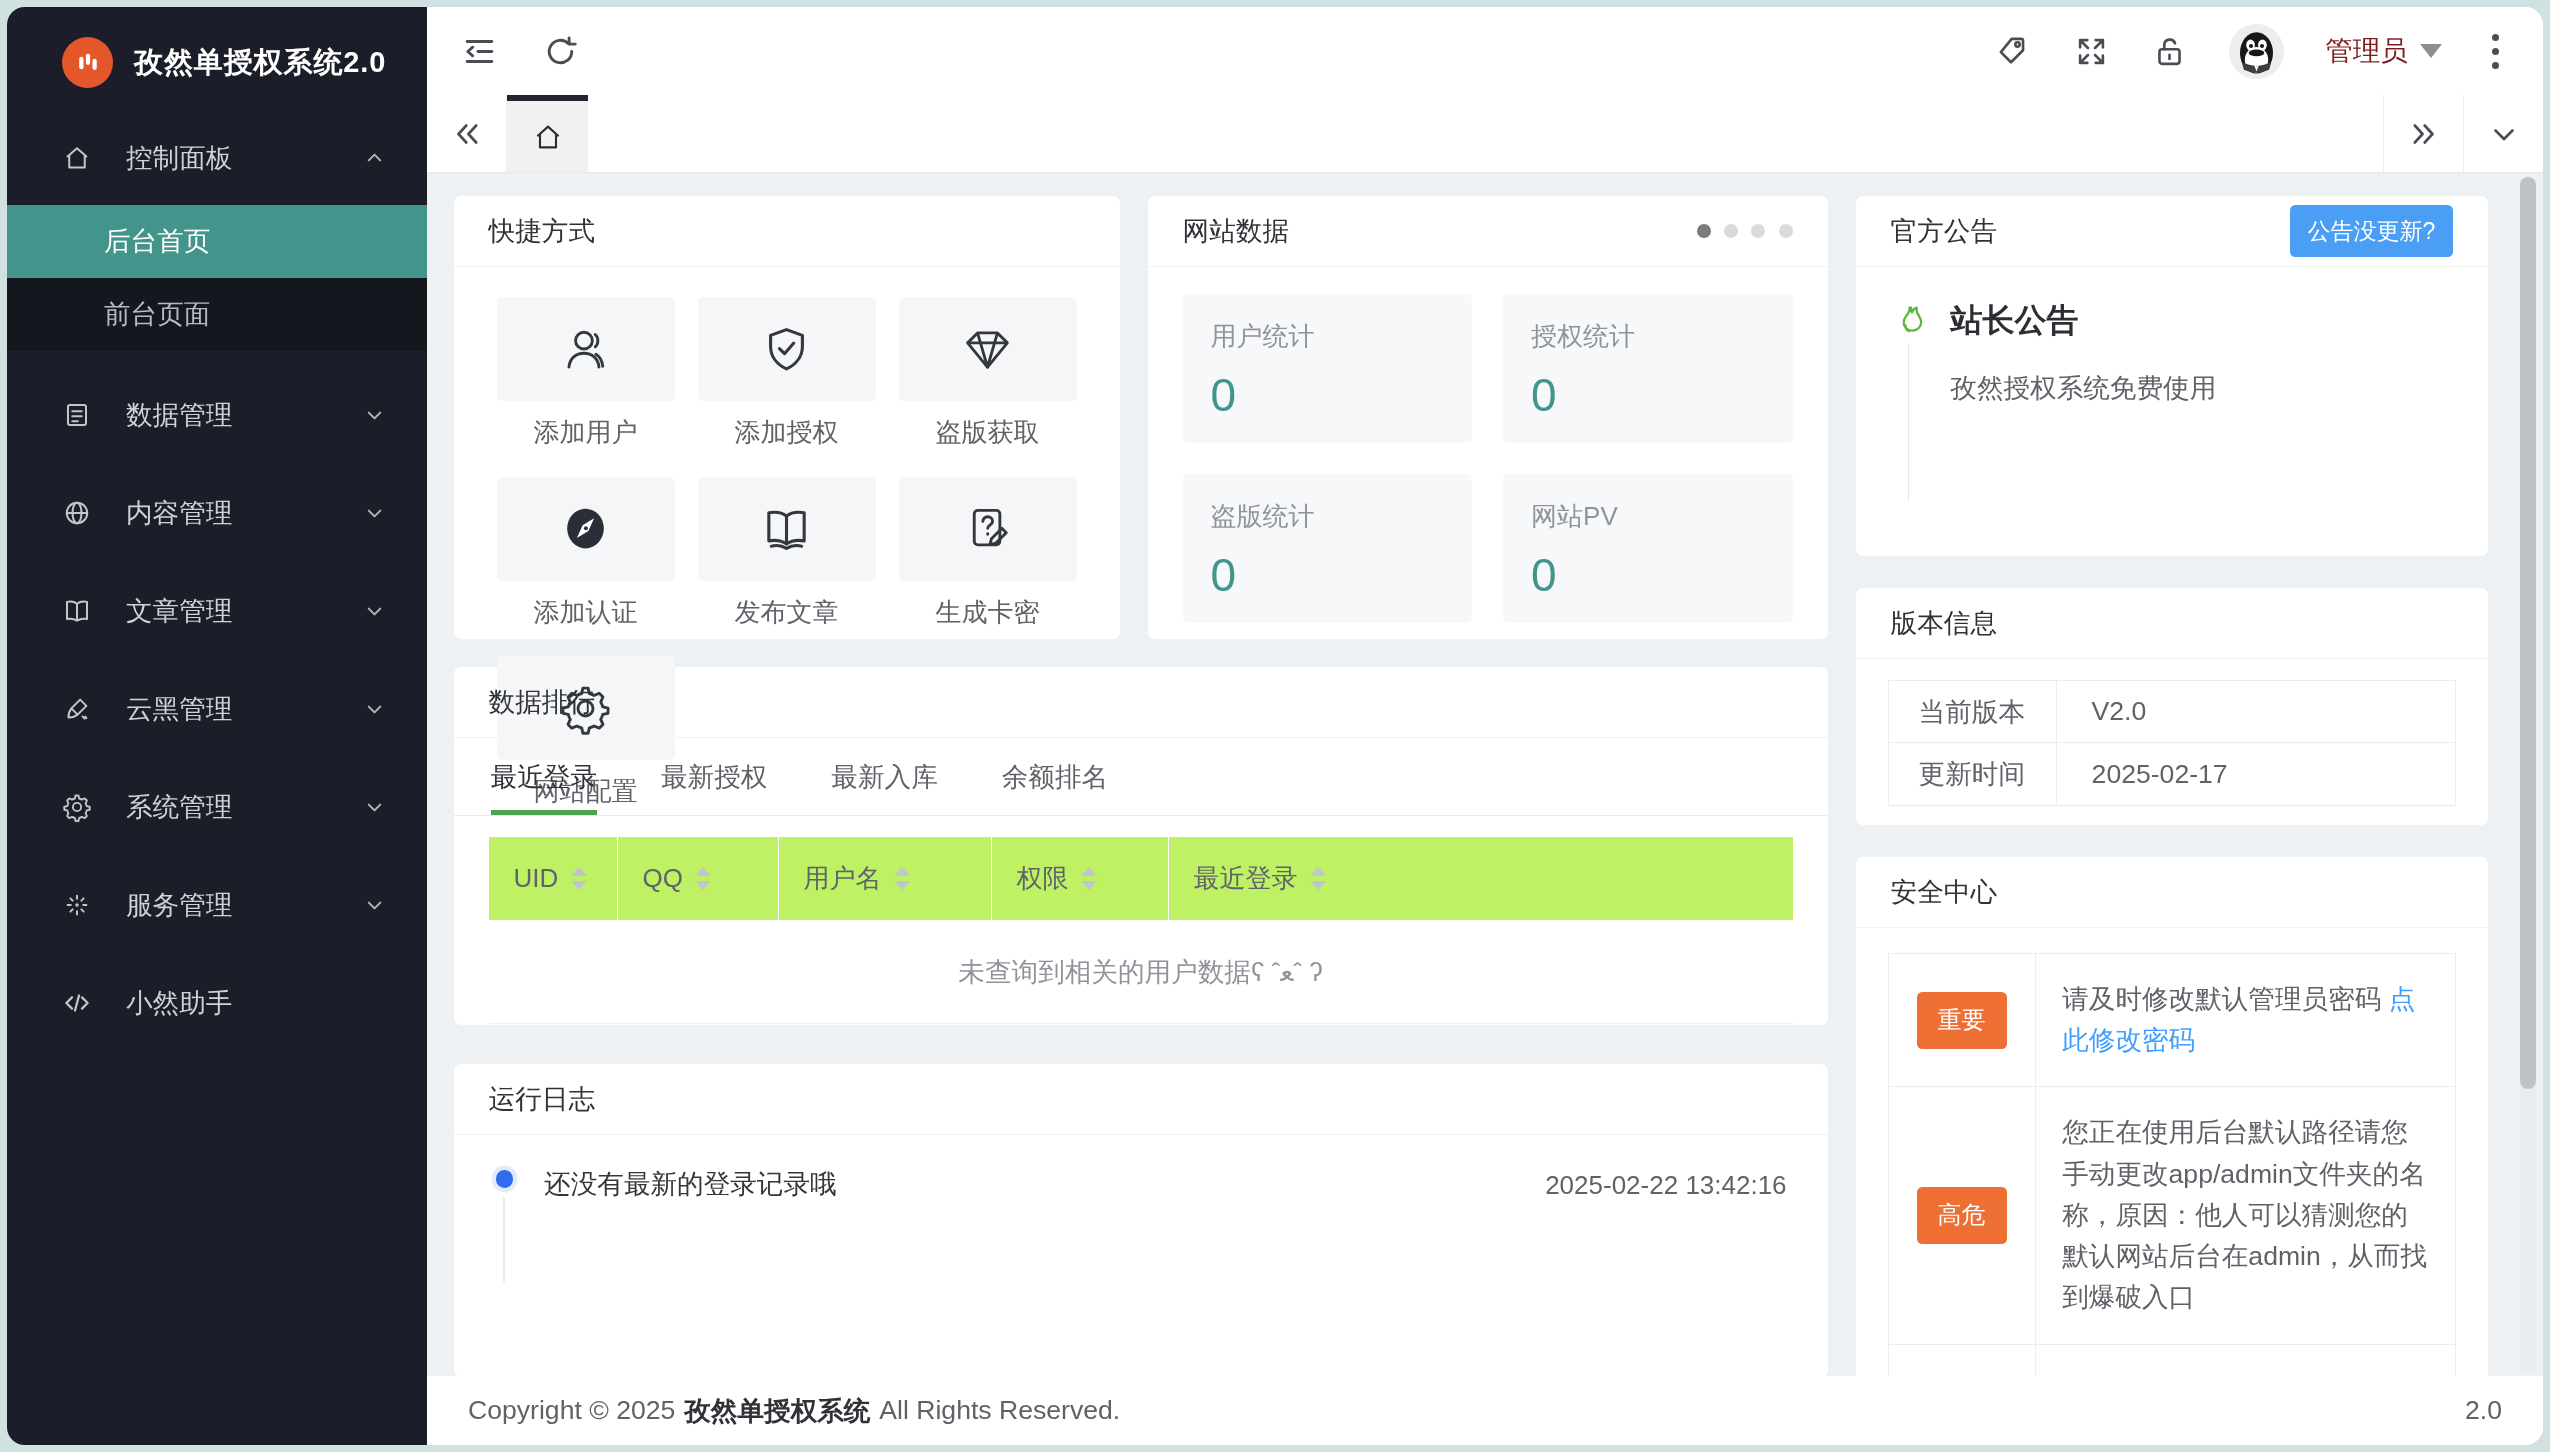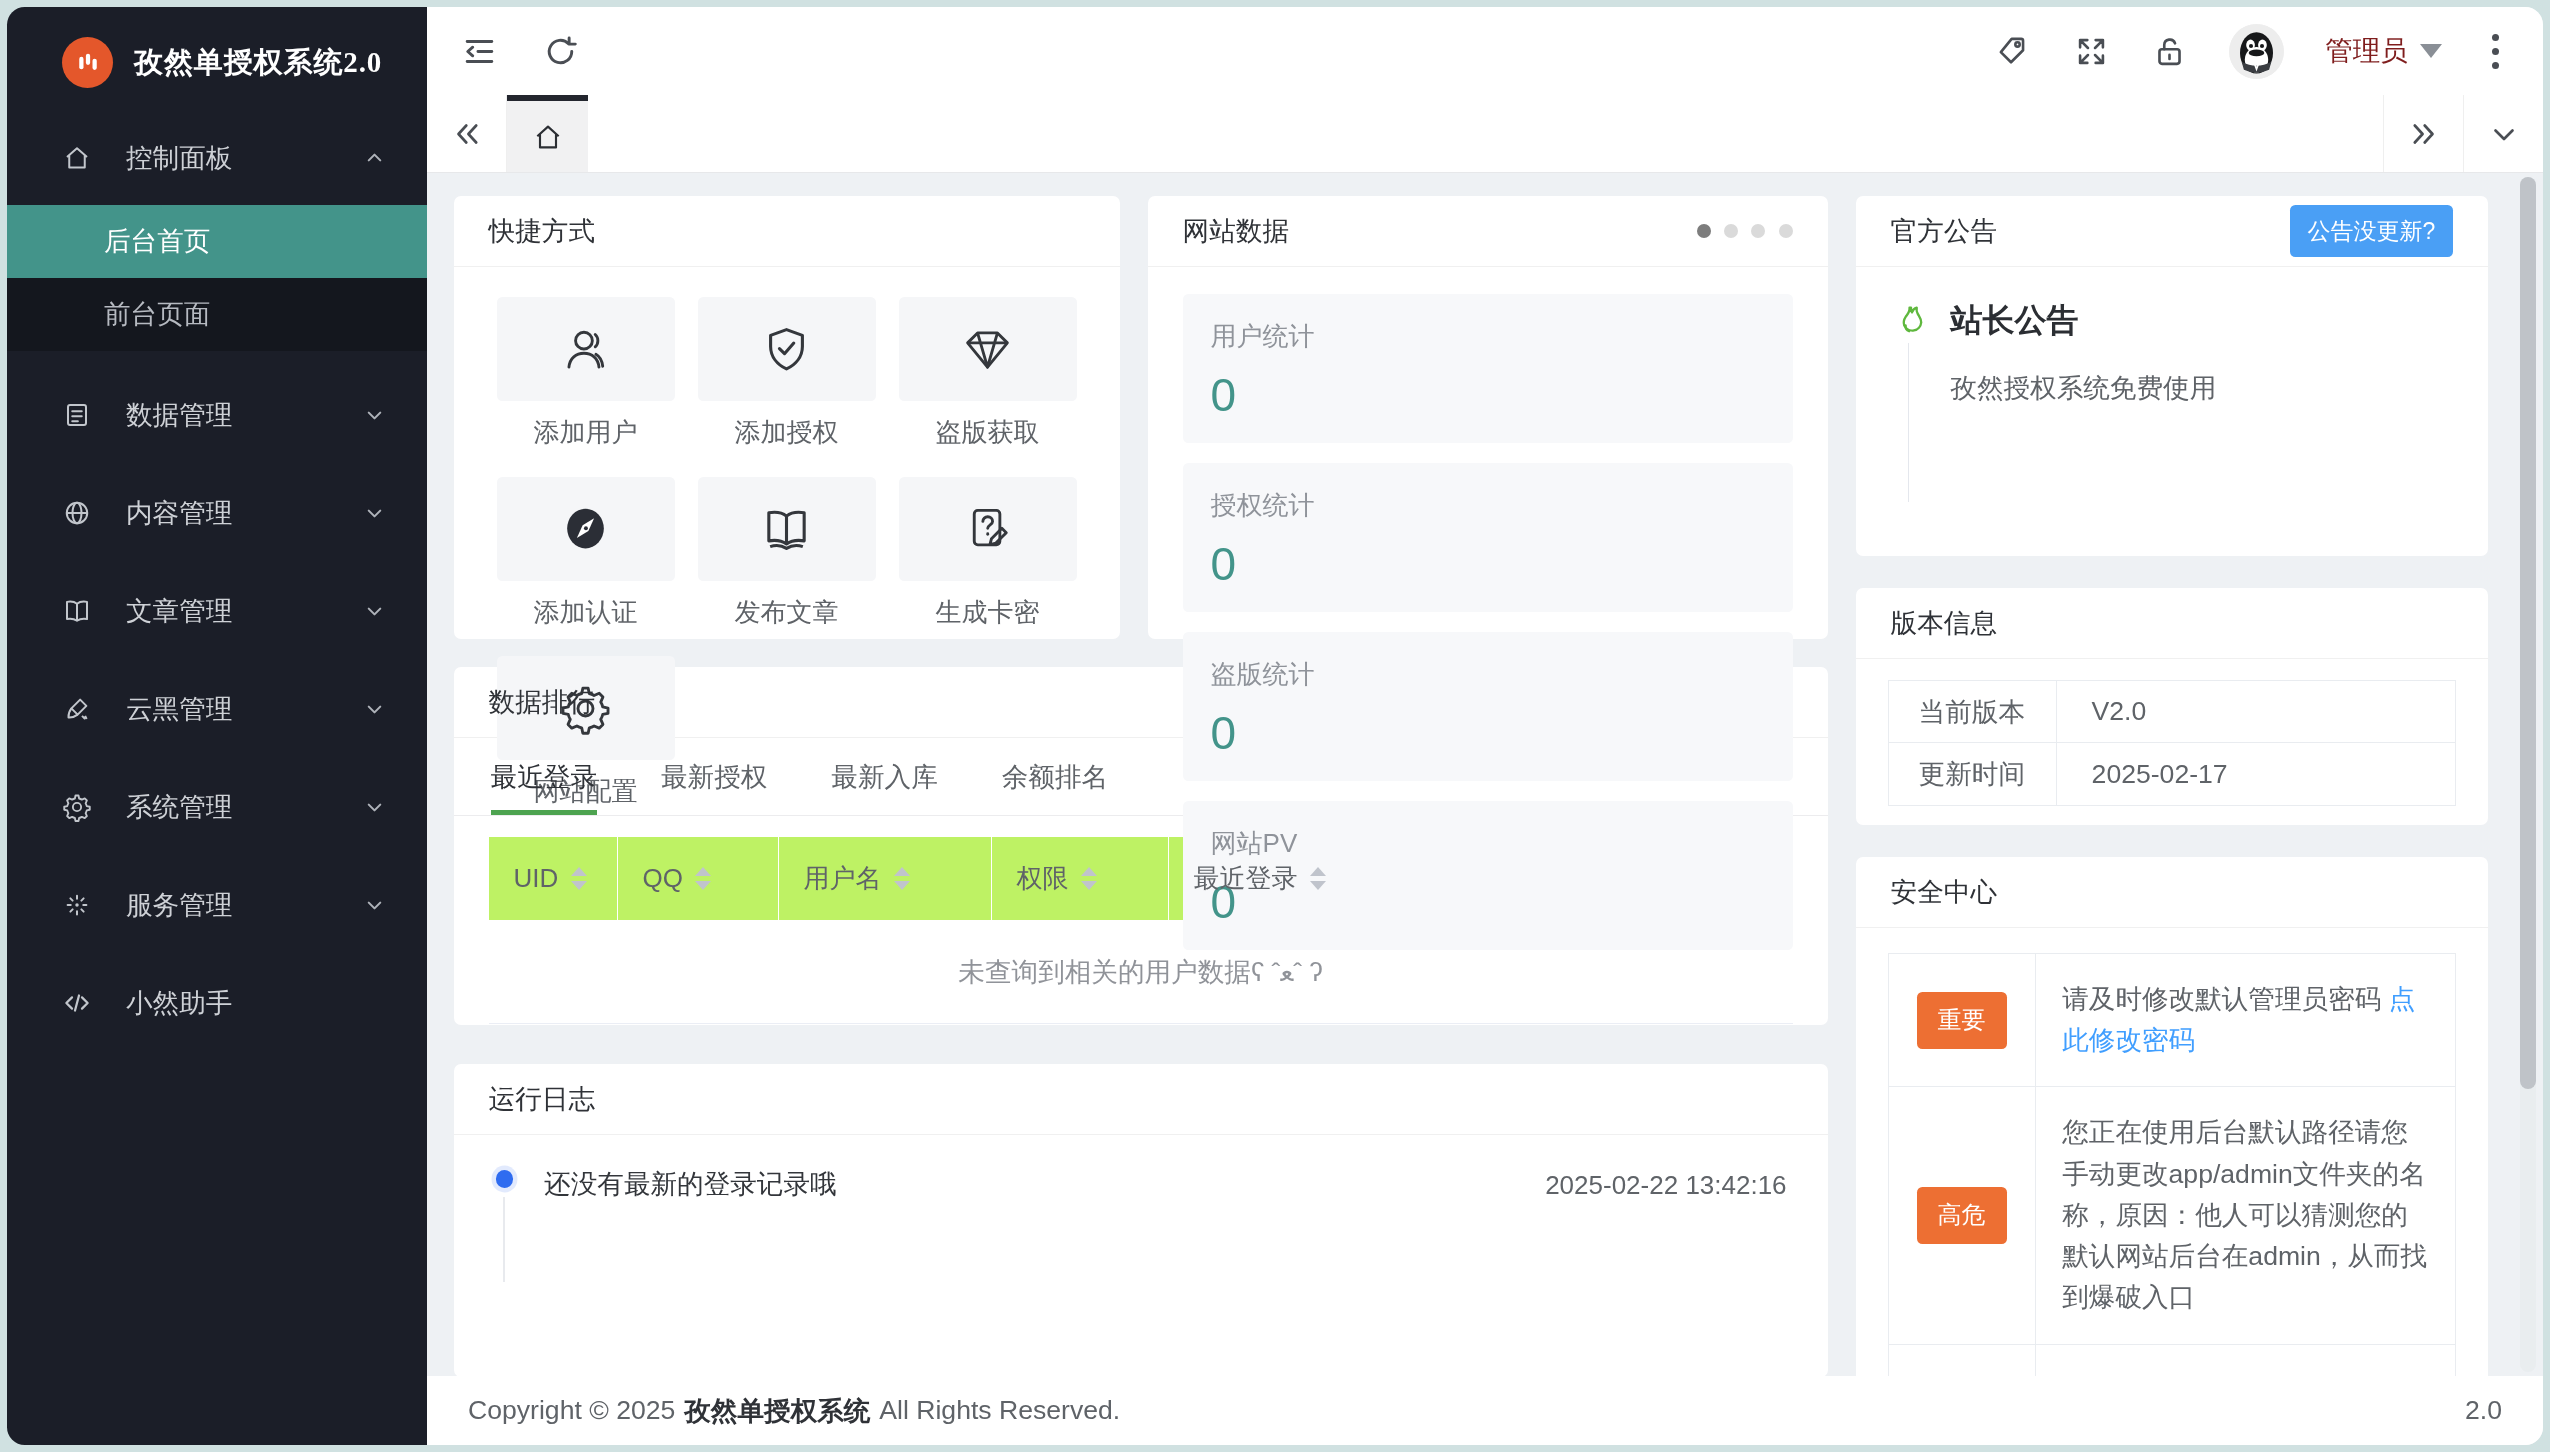--- a/index.html
+++ b/index.html
@@ -1,21 +1,21 @@
 <!DOCTYPE html>
 <html style="font-size:14px"><head>
 <meta charset="utf-8">
 <style>
   * { margin:0; padding:0; box-sizing:border-box; }
   html,body { width:2550px; height:1452px; }
   body { background:#d0e1e1; font-family:"Liberation Sans", sans-serif; position:relative; overflow:hidden; }
   svg { display:block; }
 
   
-  .sidebar { position:absolute; left:7px; top:7px; bottom:7px; width:420px; background:#1b1e28; border-radius:17.7px 0 0 17.7px; overflow:hidden;font-family:Liberation Serif, serif; }
+  .sidebar { position:absolute; left:7px; top:7px; bottom:7px; width:420px; background:#1b1e28; border-radius:17.7px 0 0 17.7px; overflow:hidden; }
   .logo-row { display:flex; align-items:center; gap:21px; padding:30px 17.7px 23px 55px; }
   .logo-badge { width:51px; height:51px; border-radius:50%; background:#e4572b; display:flex; align-items:center; justify-content:center; }
   .logo-title { font-size:29px; font-weight:bold; color:#ffffff; letter-spacing:0.9px; }
   .menu-item { display:flex; align-items:center; height:69px; padding:0 41px 0 55px; font-size:26.6px; color:#ced1d6; cursor:pointer; }
   .menu-item .mi-icon { width:30px; height:30px; color:#c2c6cc; flex:none; }
   .menu-item .mi-label { margin-left:34px; }
   .menu-item .mi-chevron { margin-left:auto; width:23px; height:23px; color:#aeb2b9; }
   .submenu { background:#14171e; margin-top:12.4px; }
   .sub-item { height:73px; display:flex; align-items:center; padding-left:97px; font-size:26.6px; color:#b6bac1; cursor:pointer; }
   .sub-item.active { background:#43948a; color:#ffffff; }
@@ -59,21 +59,21 @@
   .q-item { text-align:center; cursor:pointer; }
   .q-box { height:104px; background:#f5f6f8; border-radius:5.3px; display:flex; align-items:center; justify-content:center; color:#34373c; }
   .q-box svg { width:53px; height:53px; }
   .q-label { margin-top:14px; font-size:26px; color:#5f6368; }
 
   
   .stats-card { flex:1; height:443px; }
   .dots { margin-left:auto; display:flex; gap:13.3px; }
   .dots i { width:14px; height:14px; border-radius:50%; background:#dadada; cursor:pointer; }
   .dots i.on { background:#7d7d7d; }
-  .stats-grid { padding:26.6px 35px; display:grid; grid-template-columns:1fr; gap:20px; }
+  .stats-grid { padding:26.6px 35px; display:grid; grid-template-columns:1fr 1fr; gap:31px; }
   .stat-box { height:149px; background:#f7f8fa; border-radius:5.3px; padding:25px 28px; }
   .stat-label { font-size:26px; color:#8f939a; }
   .stat-value { margin-top:14px; font-size:46px; color:#43948a; font-weight:400; }
 
   
   .rank-card { margin-top:28px; height:358px; overflow:hidden; }
   .rank-tabs { height:78px; display:flex; align-items:center; gap:64px; padding:0 37px; border-bottom:0.9px solid #ececee; }
   .rtab { height:100%; display:flex; align-items:center; font-size:26.6px; color:#5f6368; border-bottom:5.3px solid transparent; border-top:5.3px solid transparent; cursor:pointer; }
   .rtab.active { color:#2f3237; border-bottom-color:#4da350; }
   .rank-table { margin:21px 35px 0; }

